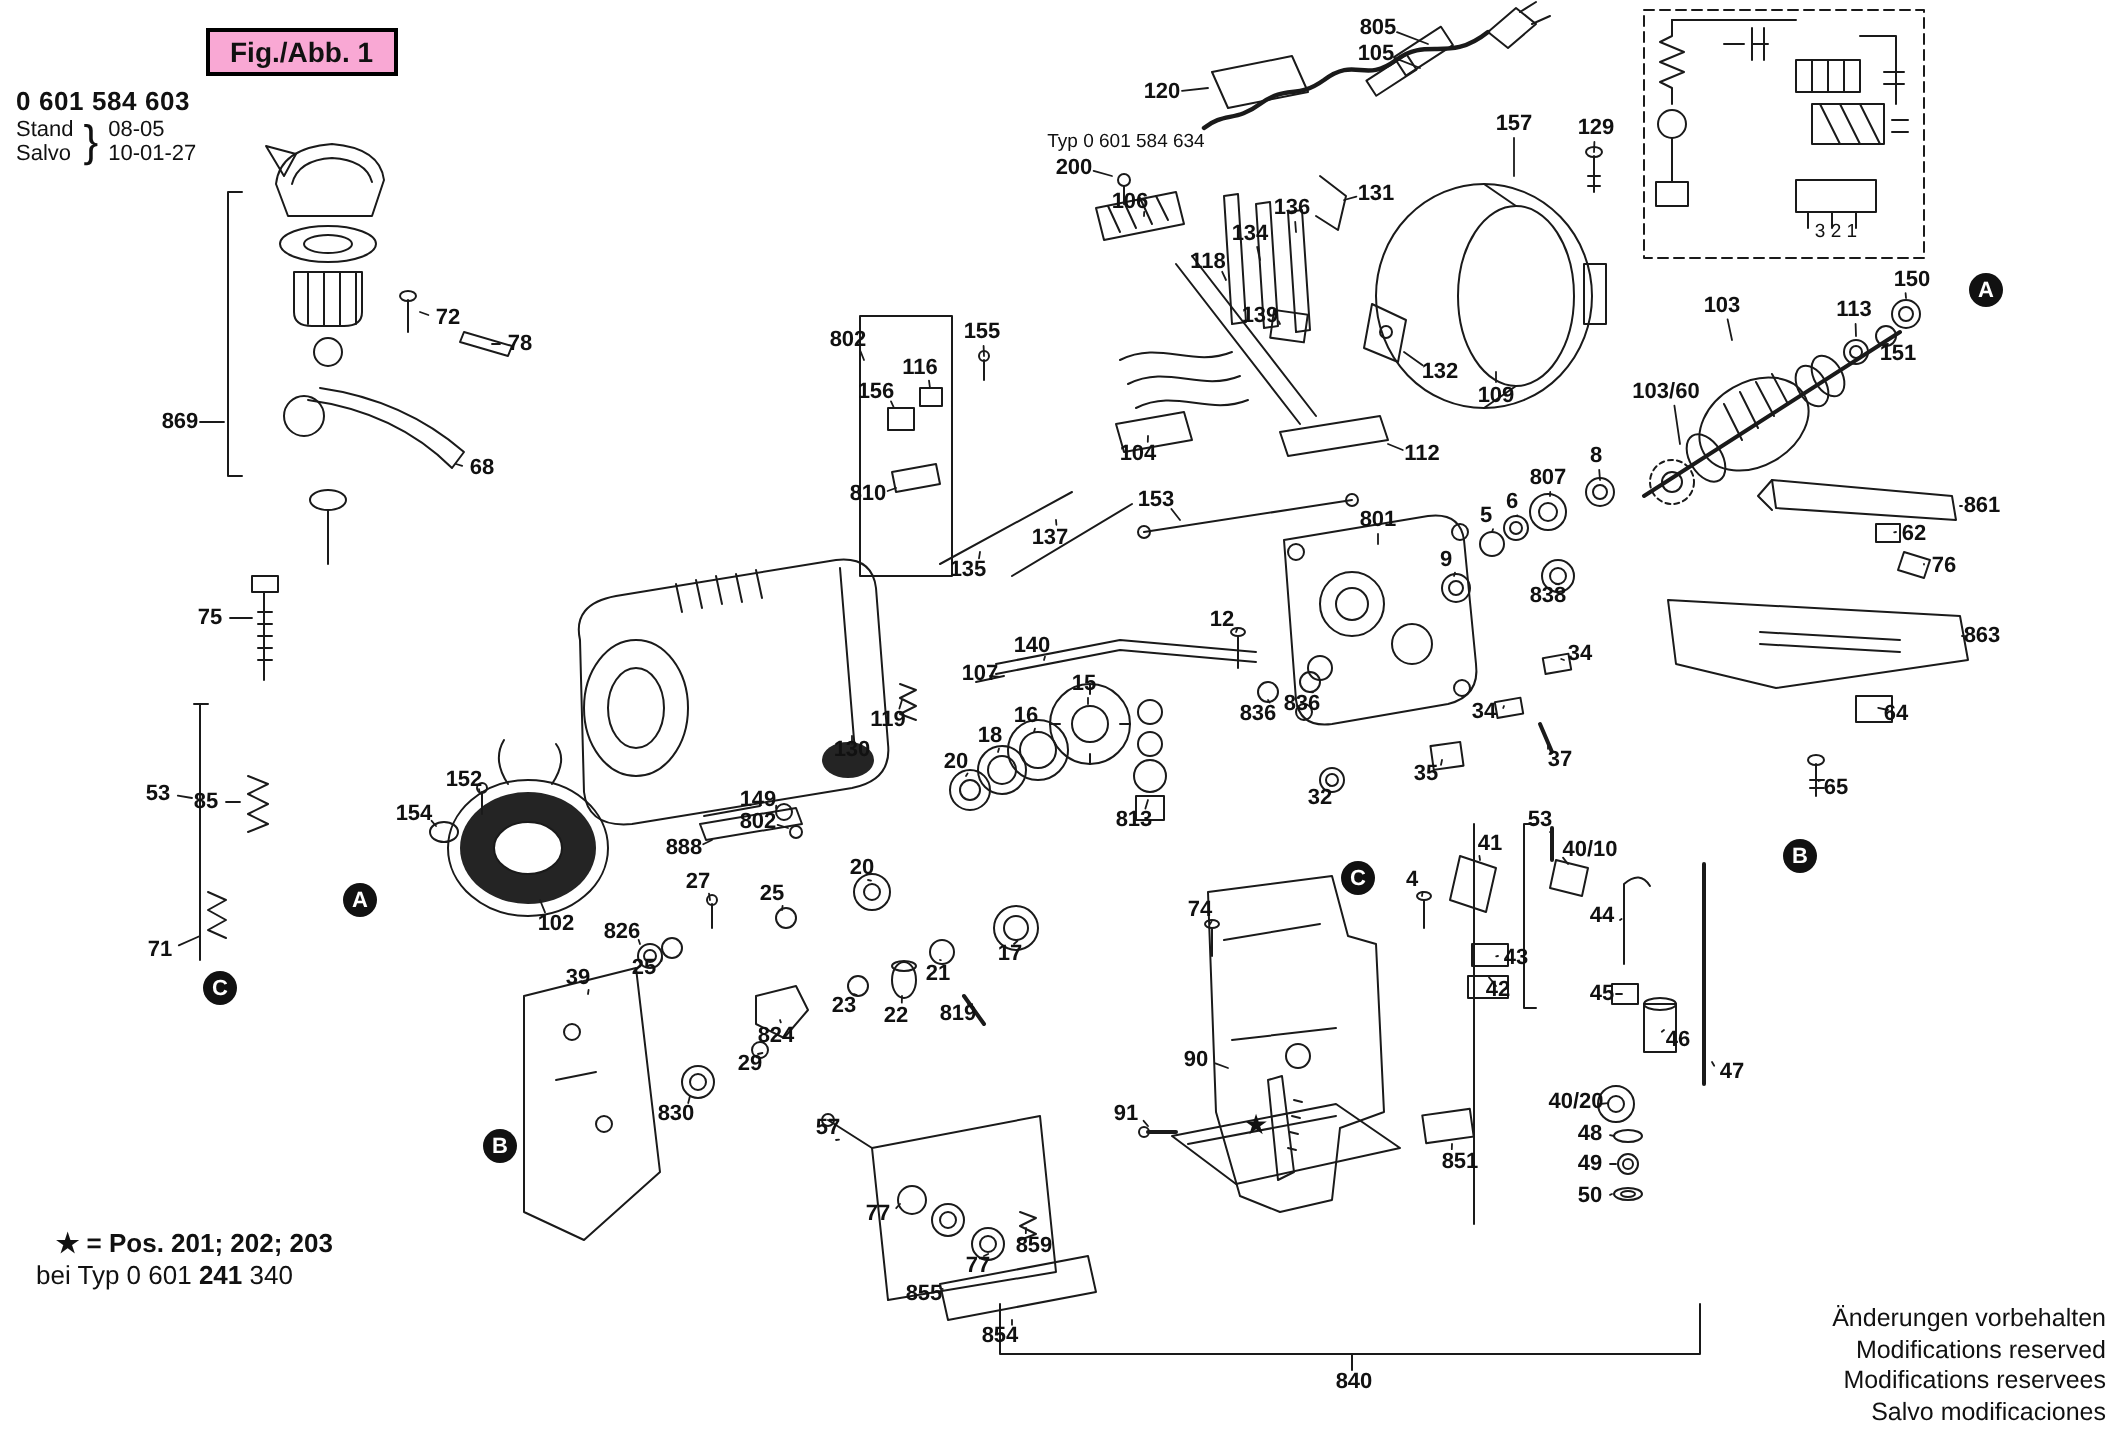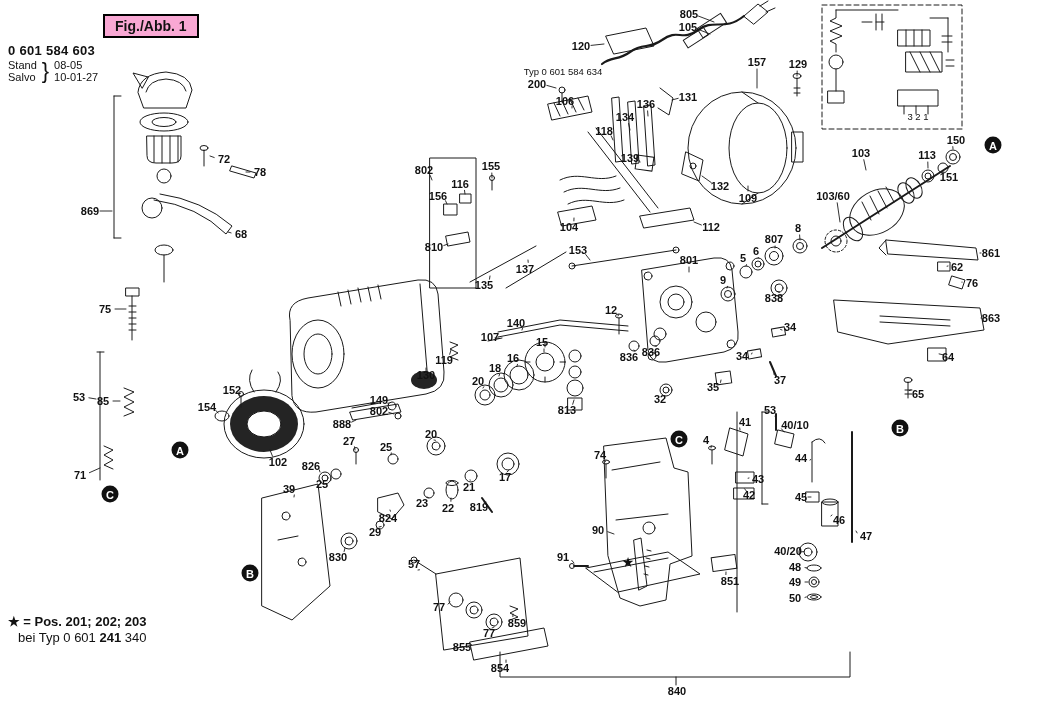--- a/index.html
+++ b/index.html
@@ -17,21 +17,21 @@
   #diagram-svg .marker-text{fill:#fff;stroke:none;font:bold 11px "Liberation Sans",sans-serif;
       text-anchor:middle;dominant-baseline:central;}
   .hdr{position:absolute;left:8px;top:2px;}
   .doc-number{font-weight:bold;font-size:13px;letter-spacing:0.3px;margin-top:41px;}
   .stand-issue{display:flex;align-items:center;gap:5px;font-size:11px;line-height:12px;margin-top:1px;}
   .si-labels,.si-values{display:flex;flex-direction:column;}
   .si-brace{font-size:22px;font-weight:normal;line-height:22px;}
   .fig-box{position:absolute;left:103px;top:14px;border:2px solid #000;
       padding:2px 10px;font-weight:bold;font-size:14px;background:#f9a8d4;}
   .fn1{position:absolute;left:8px;top:614px;font-size:13px;line-height:16px;}
-  .fn1 .l1{font-weight:bold;}
+  .fn1 .l1{font-weight:bold;margin-left:20px;}
   .fn1 .l2{padding-left:10px;}
   .fn2{position:absolute;left:8px;top:688px;font-size:13px;line-height:16px;}
   .fn2 .l2{padding-left:36px;}
   .legal{position:absolute;right:8px;top:652px;text-align:right;font-size:12.5px;line-height:15.5px;}
   b{font-weight:bold;}
 </style>
 </head>
 <body>
 
 <div class="page">
@@ -581,14 +581,20 @@
   </div>
 
   <div class="fig-box">Fig./Abb. 1</div>
 
   <div class="fn1">
     <div class="l1"><b>★</b><b> = Pos. 201; 202; 203</b></div>
     <div class="l2"><span>bei Typ 0 601 </span><b>241</b><span> 340</span></div>
   </div>
 
 
+  <div class="legal">
+    <div>Änderungen vorbehalten</div>
+    <div>Modifications reserved</div>
+    <div>Modifications reservees</div>
+    <div>Salvo modificaciones</div>
+  </div>
 
 </div>
 
 </body></html>

